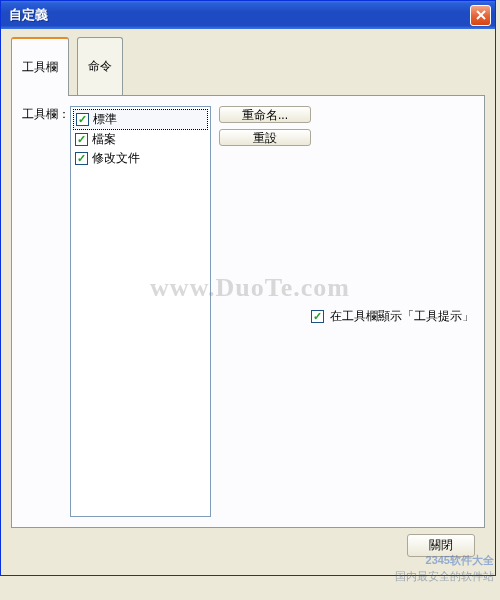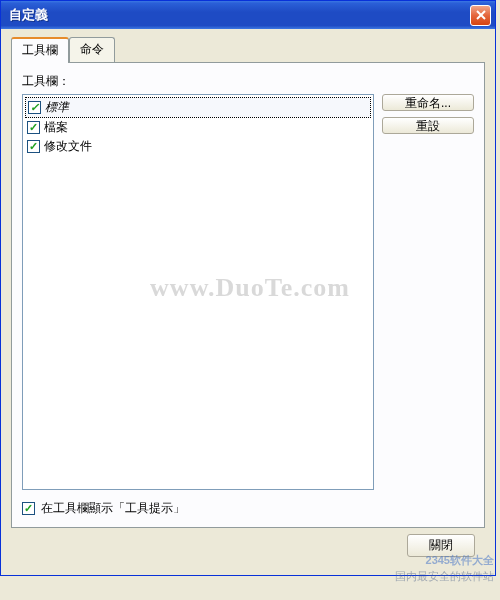--- a/index.html
+++ b/index.html
@@ -48,44 +48,43 @@
       padding: 8px 10px;
       height: calc(100% - 28px);
       display: flex;
       flex-direction: column;
     }
     .tabs {
       display: flex;
       border-bottom: 1px solid #919B9C;
     }
     .tab {
-      padding: 3px 10px;
+      padding: 20px 10px;
       border: 1px solid #919B9C;
       border-bottom: none;
       background: #F5F4EA;
-      margin-right: 0;
+      margin-right: 8px;
       cursor: pointer;
       position: relative;
       border-radius: 3px 3px 0 0;
     }
     .tab.active {
       background: #FCFCFE;
       border-top: 2px solid #E68B2C;
       margin-bottom: -1px;
       padding-bottom: 4px;
       z-index: 2;
     }
     .tab-body {
       border: 1px solid #919B9C;
       border-top: none;
       background: #FCFCFE;
       flex: 1;
       padding: 10px;
       display: flex;
-      flex-direction: column;
     }
     .label { margin-bottom: 4px; color: #000; }
     .main-row {
       display: flex;
       gap: 8px;
       flex: 1;
       min-height: 0;
     }
     .listbox {
       flex: 1;
@@ -97,21 +96,20 @@
     }
     .list-item {
       display: flex;
       align-items: center;
       padding: 1px 2px;
       gap: 4px;
     }
     .list-item.selected {
       border: 1px dotted #000;
       background: rgba(180,200,230,0.12);
-      font-style: italic;
     }
     .checkbox {
       width: 13px;
       height: 13px;
       border: 1px solid #1C5180;
       background: white;
       display: inline-flex;
       align-items: center;
       justify-content: center;
       flex-shrink: 0;

